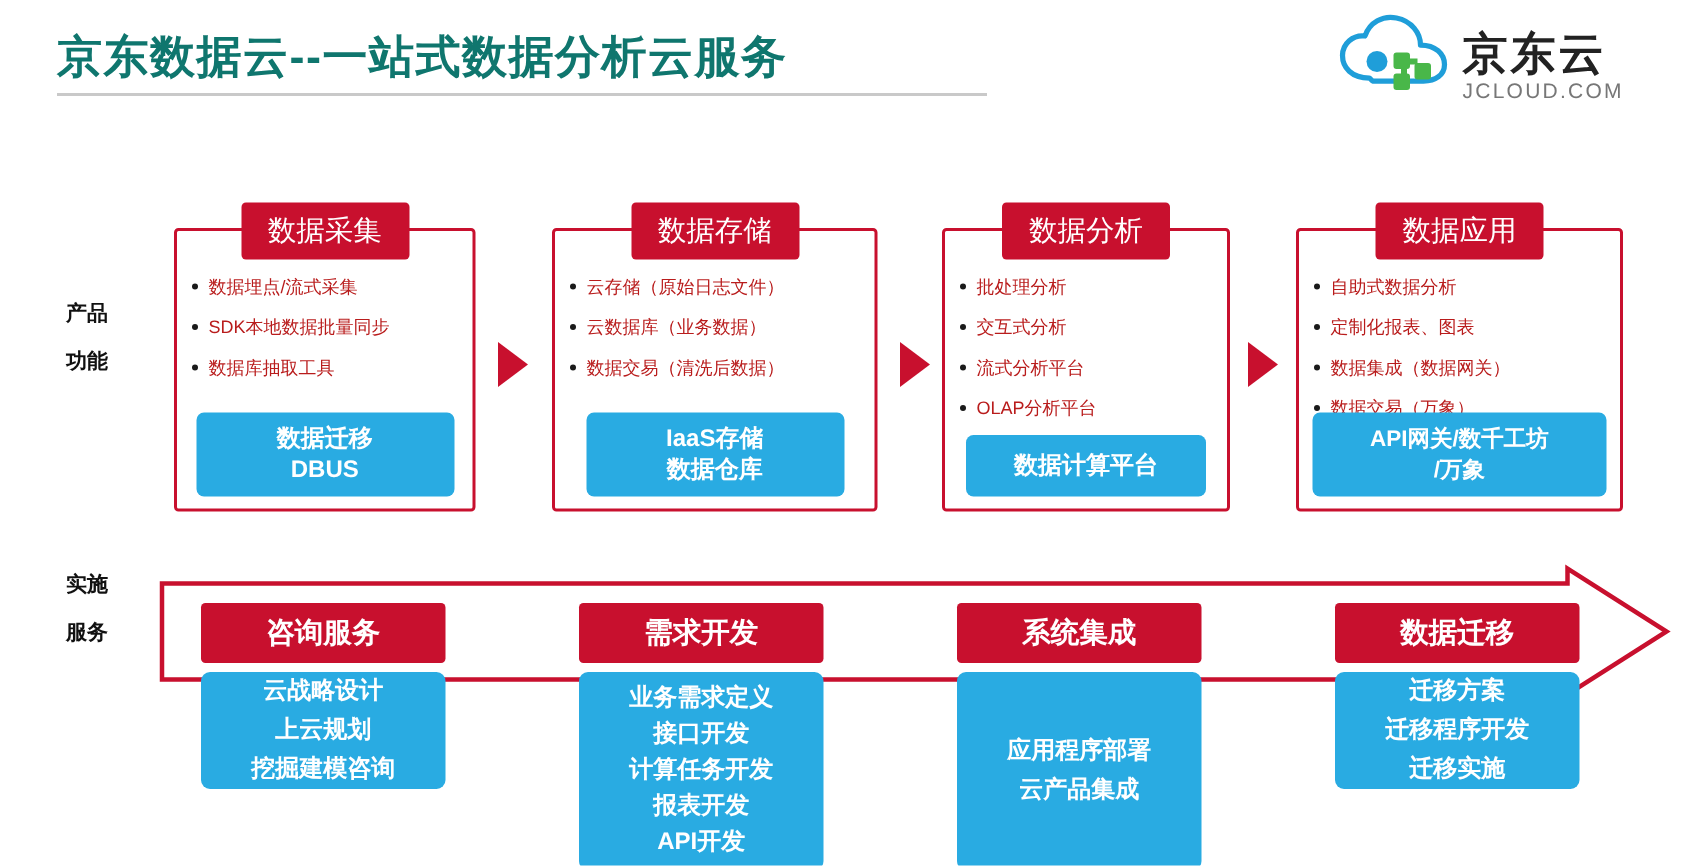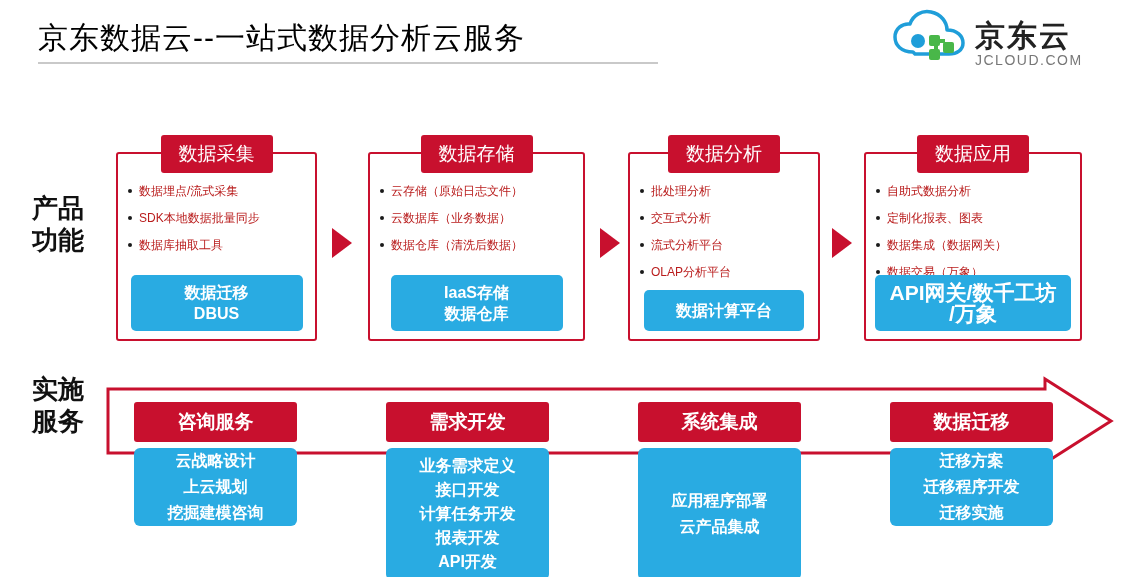--- a/index.html
+++ b/index.html
@@ -6,39 +6,39 @@
   body{
     width:1121px;height:577px;background:#ffffff;
     font-family:"Liberation Sans","DejaVu Sans",sans-serif;
     position:relative;overflow:hidden;
   }
   .page{position:relative;width:1121px;height:577px;}
 
   
   .title{
     position:absolute;left:38px;top:18px;
-    font-size:30px;font-weight:normal;color:#000000;letter-spacing:1px;
+    font-size:30px;font-weight:bold;color:#0f766e;letter-spacing:1px;
     white-space:nowrap;
   }
   .title-rule{
     position:absolute;left:38px;top:62px;width:620px;height:2px;background:#c9c9c9;
   }
   .logo{
     position:absolute;right:30px;top:8px;width:200px;height:66px;
   }
   .logo-text-cn{
     position:absolute;left:84px;top:8px;font-size:30px;font-weight:bold;color:#222;letter-spacing:2px;
   }
   .logo-text-en{
     position:absolute;left:84px;top:44px;font-size:14px;color:#777;letter-spacing:1.5px;
   }
 
   
   .rowlabel{
-    position:absolute;font-size:26px;font-weight:bold;color:#111;line-height:32px;text-align:center;
+    position:absolute;font-size:14px;font-weight:bold;color:#111;line-height:32px;text-align:center;
   }
 
   
   .stage{
     position:absolute;top:152px;width:197px;height:185px;
     border:2px solid #c8102e;border-radius:3px;background:#fff;
   }
   .stage-head{
     position:absolute;top:-19px;left:50%;transform:translateX(-50%);
     background:#c8102e;color:#fff;font-size:19px;font-weight:normal;
@@ -129,21 +129,21 @@
       <div>DBUS</div>
     </div>
   </div>
   <div class="arrow-r" style="left:332px;"></div>
 
   <div class="stage" style="left:368px;width:213px;">
     <div class="stage-head">数据存储</div>
     <ul class="bullets">
       <li>云存储（原始日志文件）</li>
       <li>云数据库（业务数据）</li>
-      <li>数据仓库（清洗后数据）</li>
+      <li>数据交易（清洗后数据）</li>
     </ul>
     <div class="chip">
       <div>IaaS存储</div>
       <div>数据仓库</div>
     </div>
   </div>
   <div class="arrow-r" style="left:600px;"></div>
 
   <div class="stage" style="left:628px;width:188px;">
     <div class="stage-head">数据分析</div>
@@ -160,21 +160,21 @@
   <div class="arrow-r" style="left:832px;"></div>
 
   <div class="stage" style="left:864px;width:214px;">
     <div class="stage-head">数据应用</div>
     <ul class="bullets">
       <li>自助式数据分析</li>
       <li>定制化报表、图表</li>
       <li>数据集成（数据网关）</li>
       <li>数据交易（万象）</li>
     </ul>
-    <div class="chip" style="width:196px;font-size:21px;">
+    <div class="chip" style="width:196px;font-size:15px;">
       <div>API网关/数千工坊</div>
       <div>/万象</div>
     </div>
   </div>
 
   <svg class="banner" viewBox="0 0 1010 90">
     <path d="M3 13 L940 13 L940 3 L1006 45 L940 87 L940 77 L3 77 Z" fill="none" stroke="#c8102e" stroke-width="3"></path>
   </svg>
 
   <div class="svc" style="left:134px;top:402px;">

